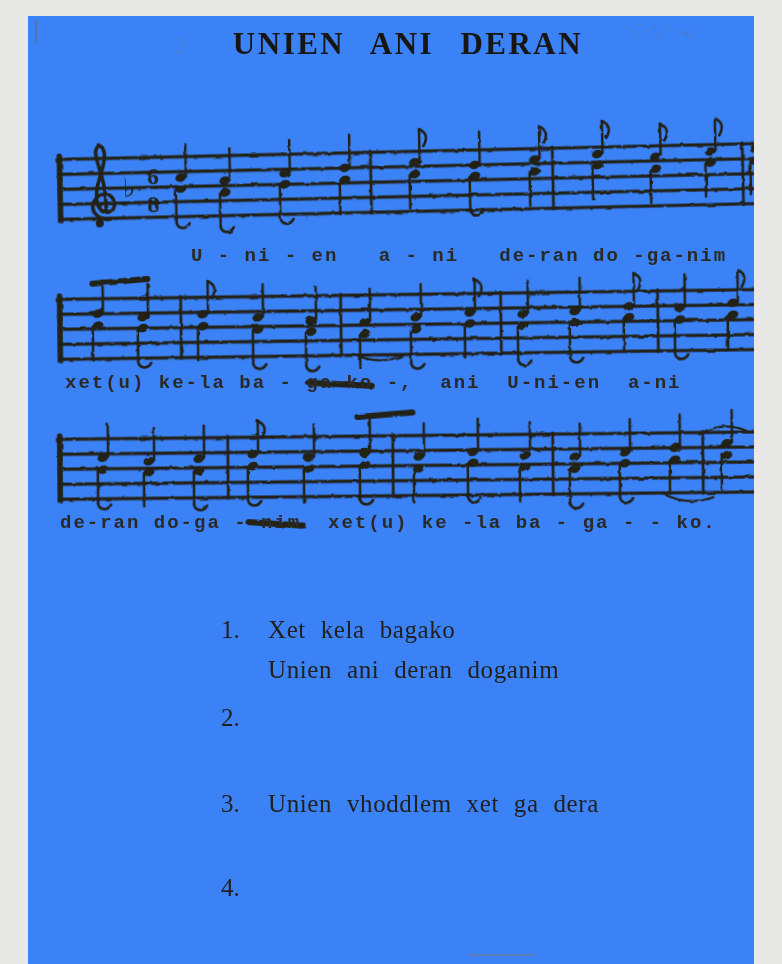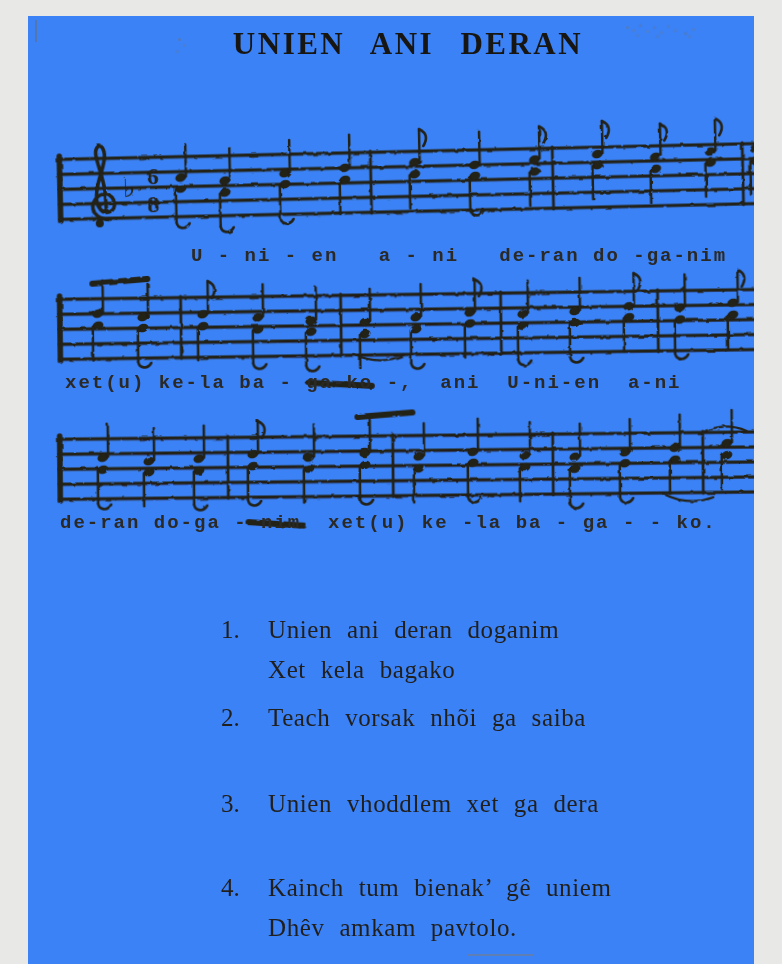--- a/index.html
+++ b/index.html
@@ -348,40 +348,35 @@
         <line x1="305" y1="6" x2="360" y2="2" stroke="#222019" stroke-width="6" stroke-linecap="round" opacity="1"></line>
         <path d="M648,26 Q671,14 694,24" fill="none" stroke="#222019" stroke-width="2.2" stroke-linecap="round"></path>
         <path d="M610,86 Q635,99 660,90" fill="none" stroke="#222019" stroke-width="2.2" stroke-linecap="round"></path>
       </g>
     </svg>
   <div class="lyric lyric-3">de-ran do-ga - nim  xet(u) ke -la ba - ga - - ko.</div>
 
   <div class="verse verse-1">
     <span class="vnum">1.</span>
     <div class="vlines">
+      <div>Xet kela bagako</div>
       <div>Unien ani deran doganim</div>
-      <div>Xet kela bagako</div>
     </div>
   </div>
 
   <div class="verse verse-2">
     <span class="vnum">2.</span>
     <div class="vlines">
-      <div>Teach vorsak nhõi ga saiba</div>
     </div>
   </div>
 
   <div class="verse verse-3">
     <span class="vnum">3.</span>
     <div class="vlines">
       <div>Unien vhoddlem xet ga dera</div>
     </div>
   </div>
 
   <div class="verse verse-4">
     <span class="vnum">4.</span>
-    <div class="vlines">
-      <div>Kainch tum bienak’ gê uniem</div>
-      <div>Dhêv amkam pavtolo.</div>
-    </div>
   </div>
 
 </div>
 
 </body></html>

